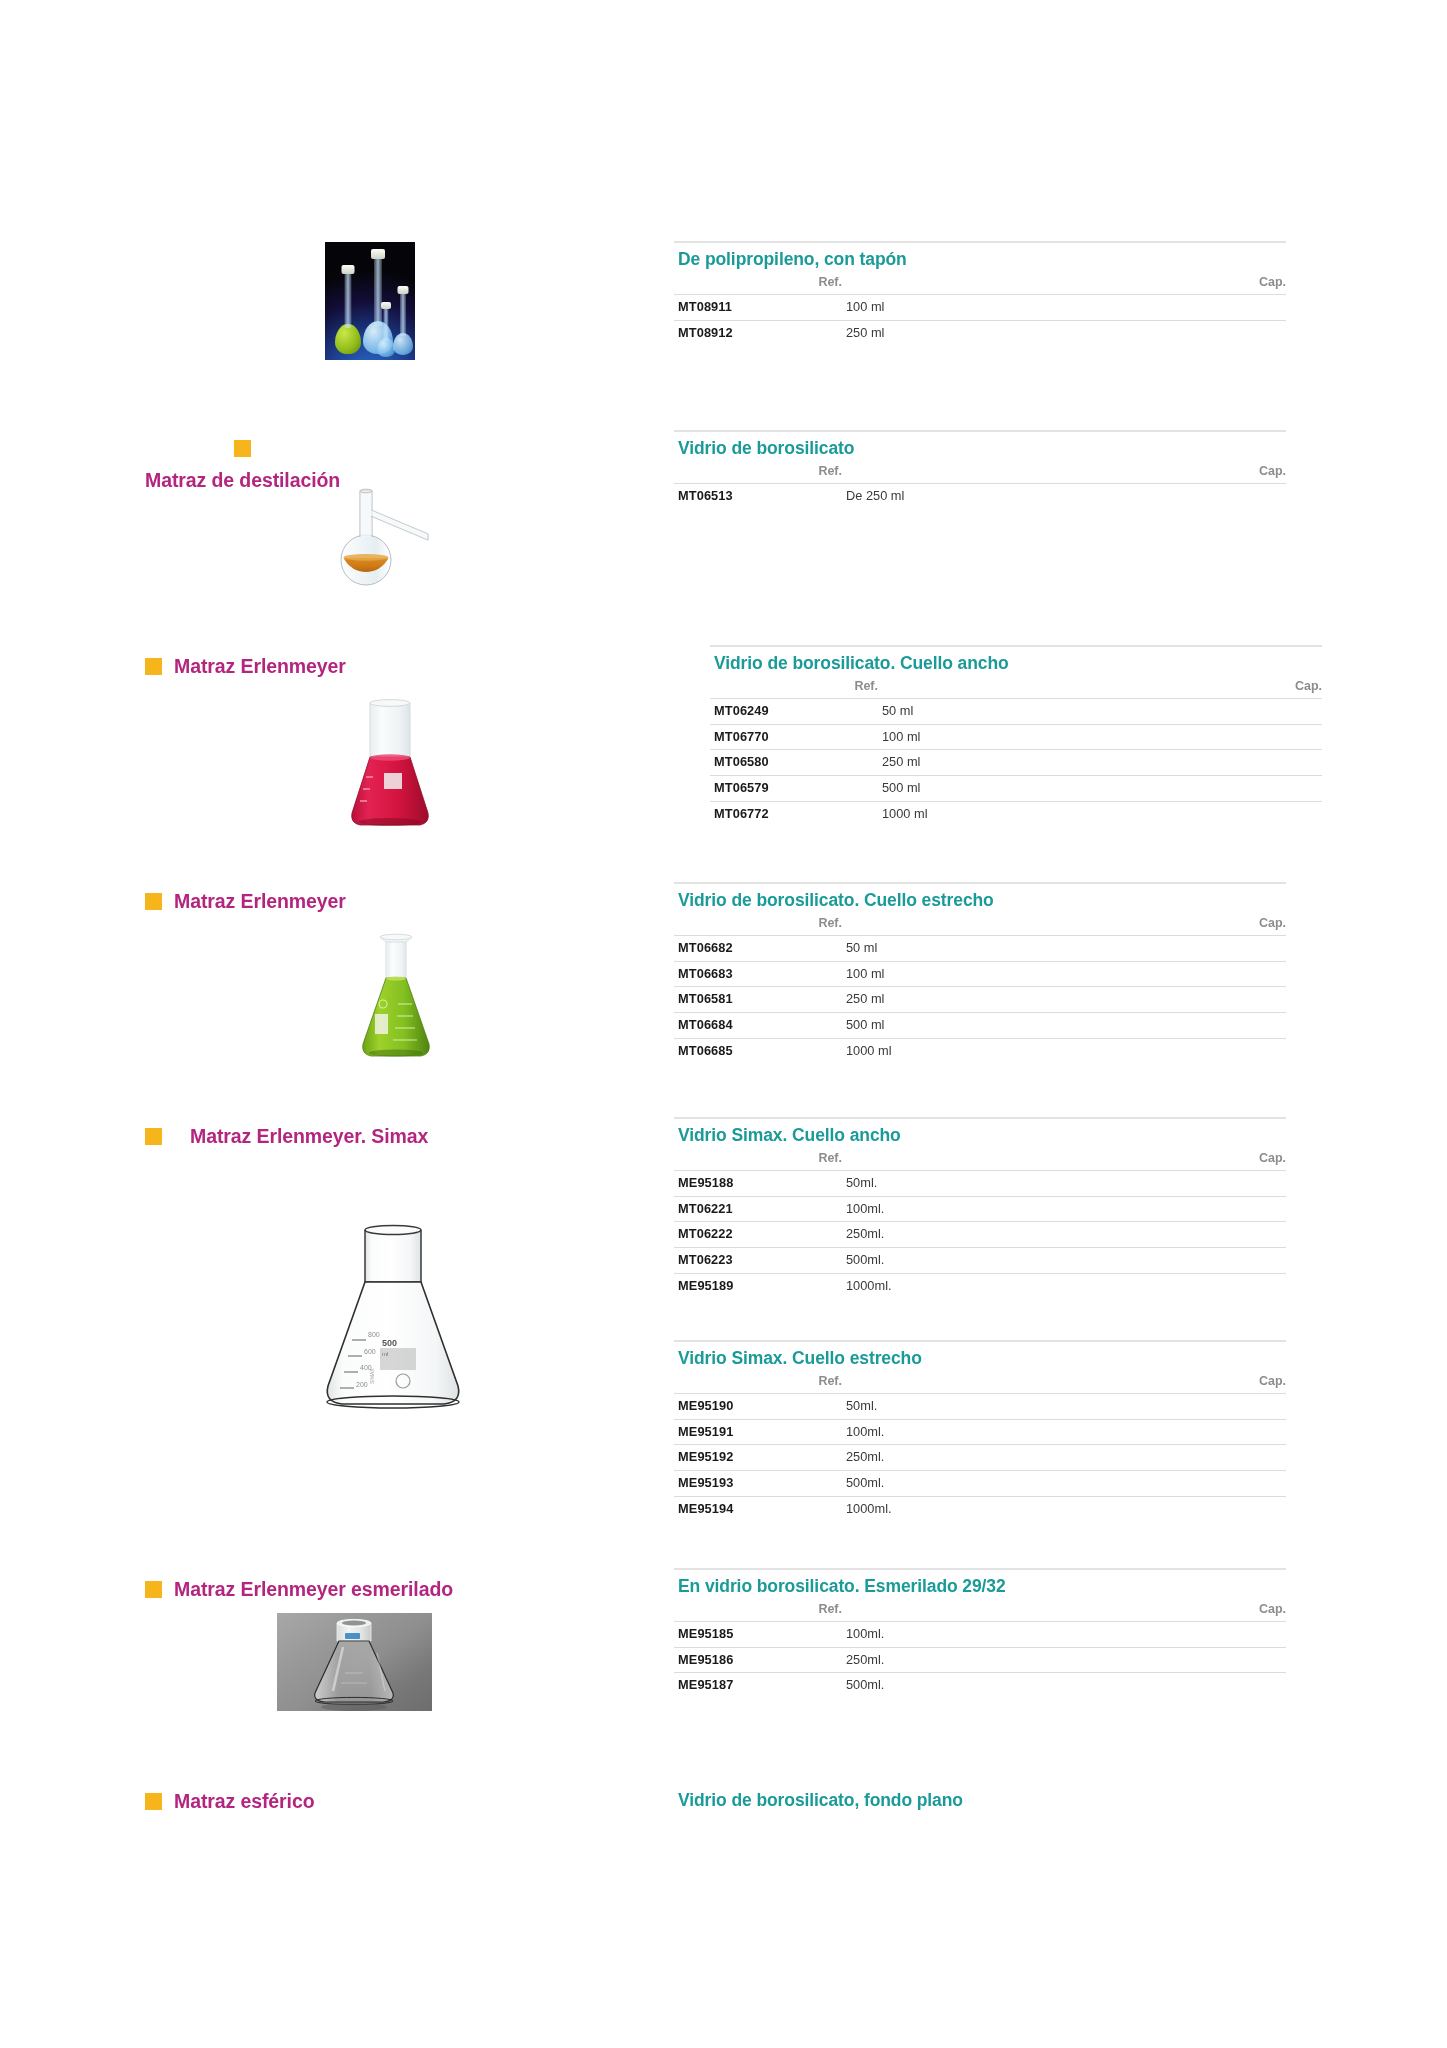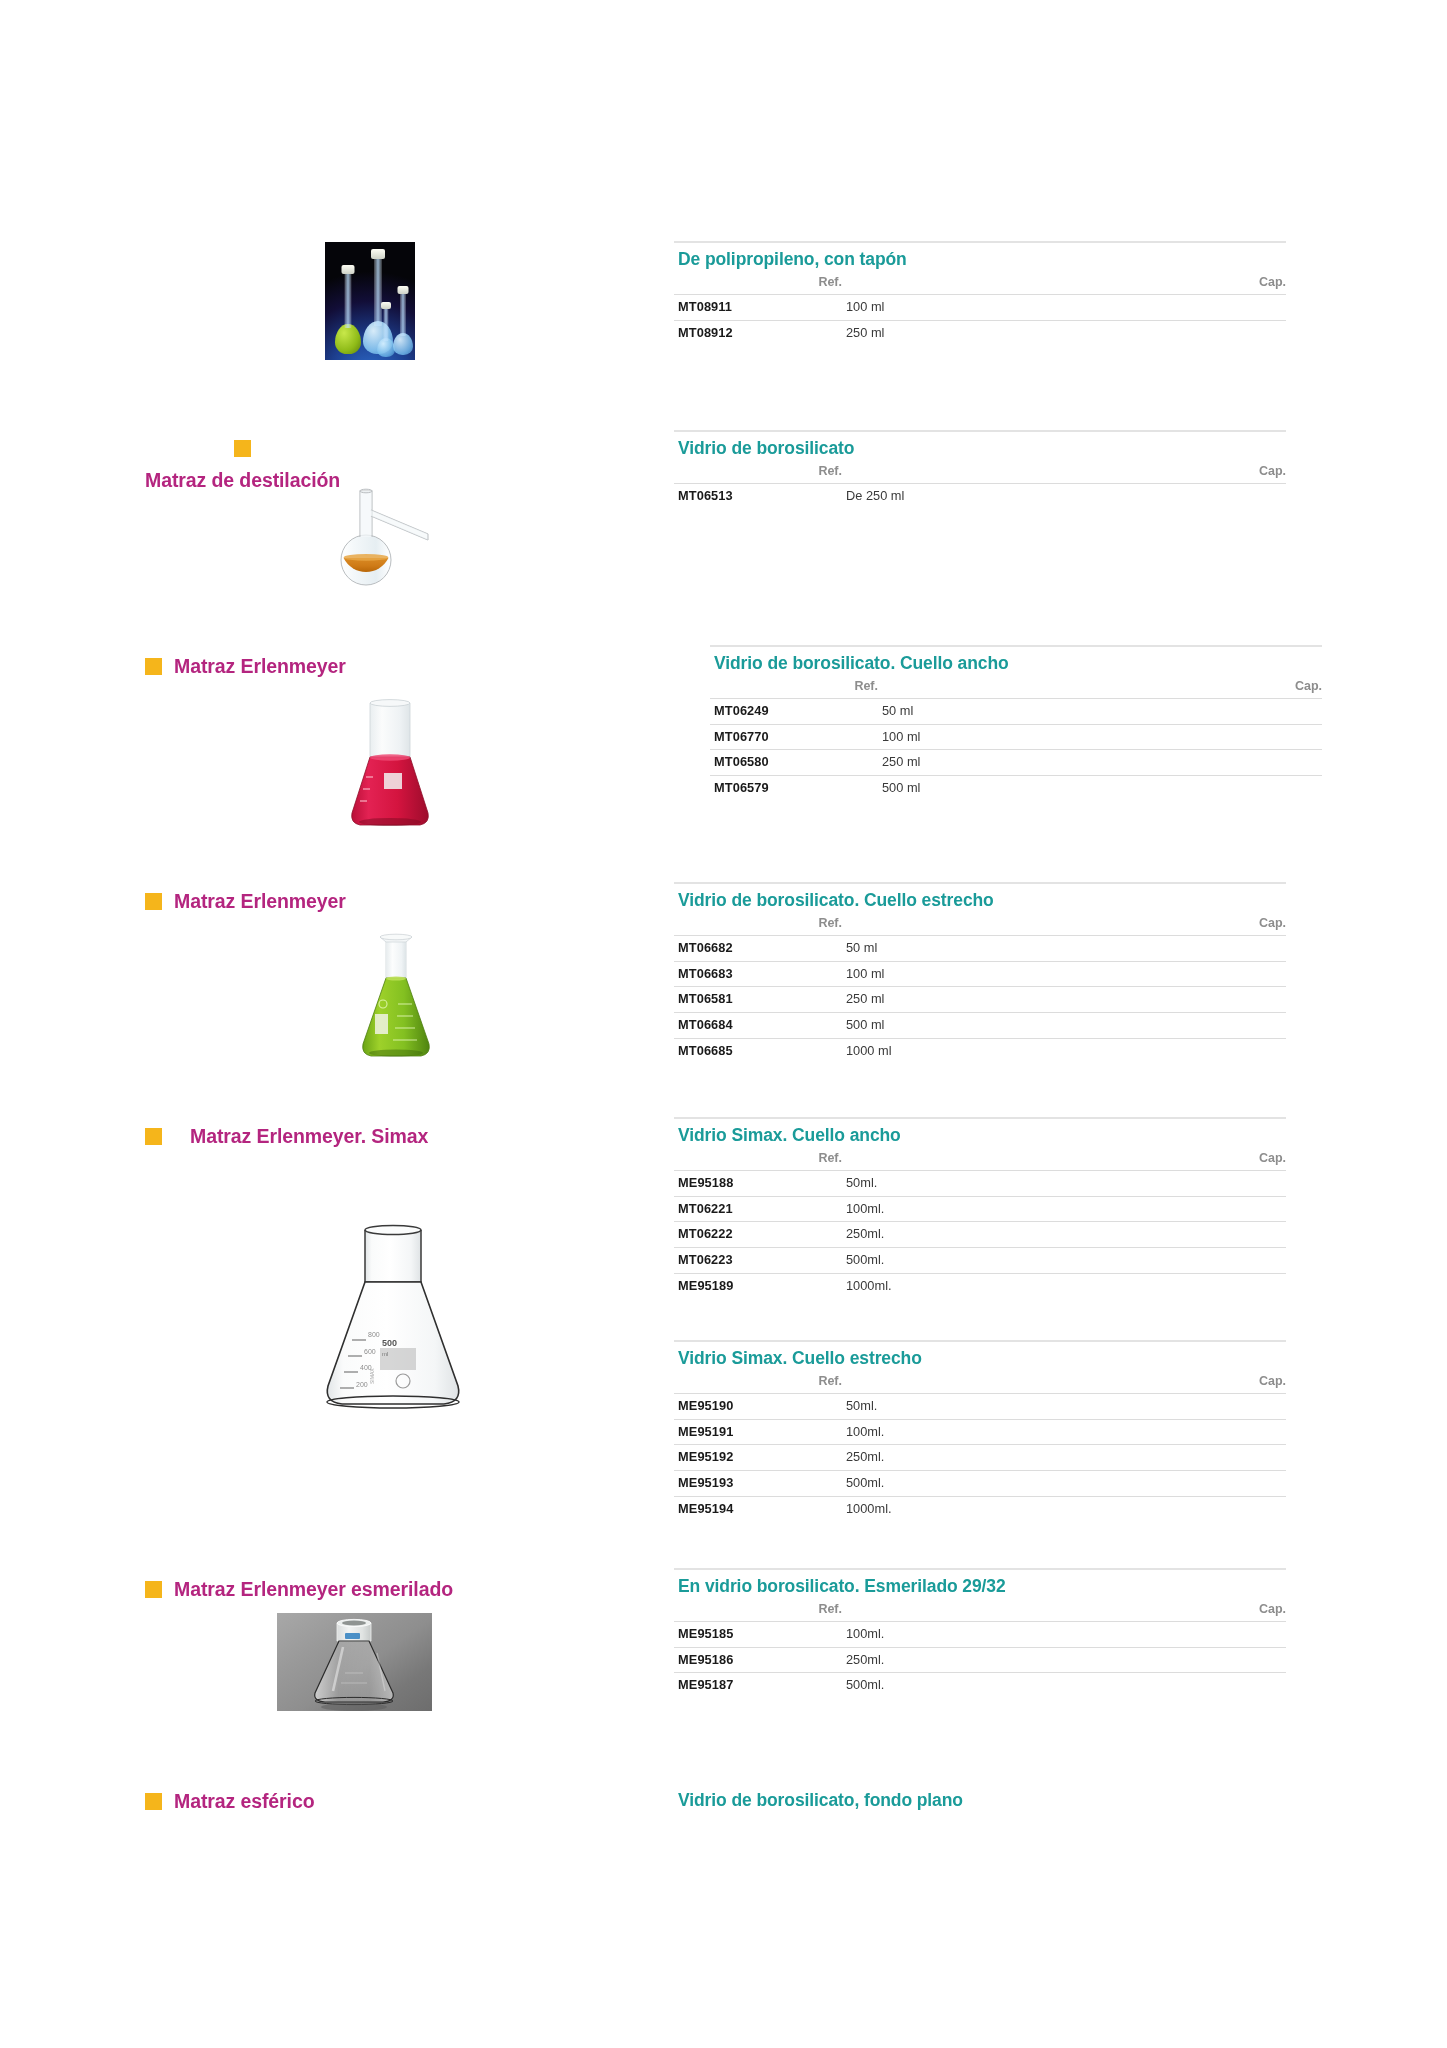--- a/index.html
+++ b/index.html
@@ -314,20 +314,24 @@
           <td class="ref">MT06770</td>
           <td class="cap">100 ml</td>
         </tr>
         <tr>
           <td class="ref">MT06580</td>
           <td class="cap">250 ml</td>
         </tr>
         <tr>
           <td class="ref">MT06579</td>
           <td class="cap">500 ml</td>
+        </tr>
+        <tr>
+          <td class="ref">MT06772</td>
+          <td class="cap">1000 ml</td>
         </tr>
       </tbody>
     </table>
   </div>
 
   <div class="prod-title" style="position:absolute; left:145px; top:890px;">
     <span class="bullet"></span>
     <span class="prod-title-text">Matraz Erlenmeyer</span>
   </div>
 

